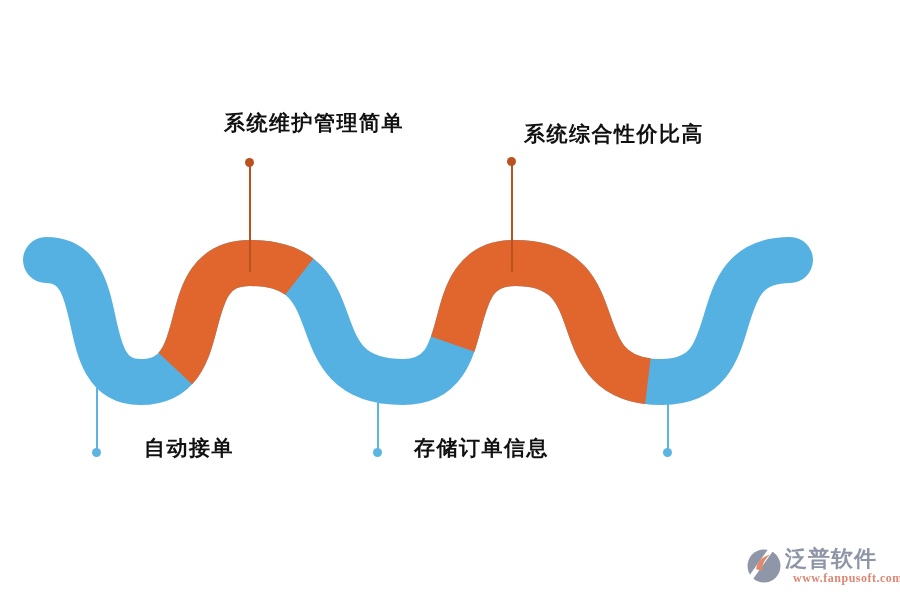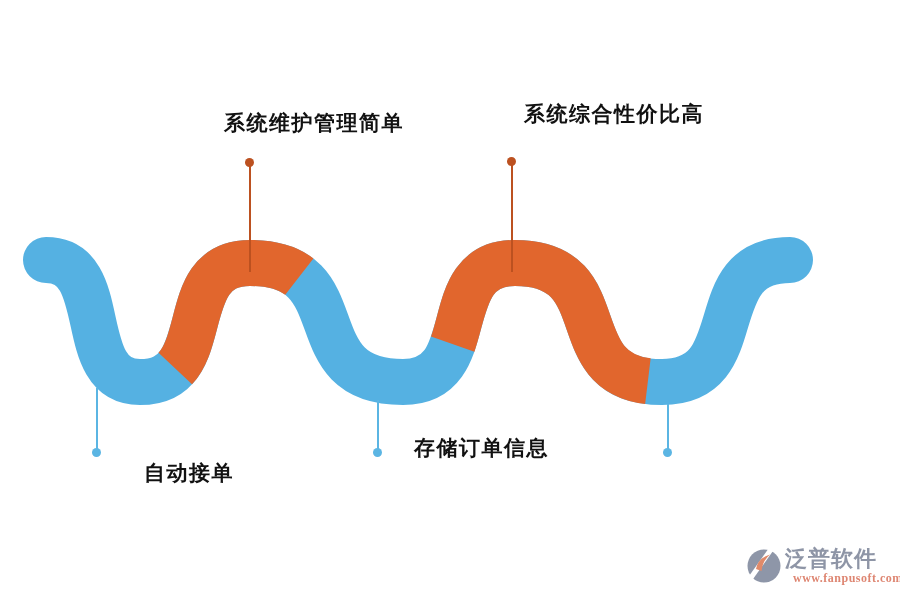--- a/index.html
+++ b/index.html
@@ -68,23 +68,23 @@
   <div class="connector-line blue" style="left:96px;top:388px;height:64px;"></div>
   <div class="connector-dot blue" style="left:92px;top:448px;"></div>
 
   <div class="connector-line blue" style="left:377px;top:400px;height:52px;"></div>
   <div class="connector-dot blue" style="left:373px;top:448px;"></div>
 
   <div class="connector-line blue" style="left:667px;top:404px;height:48px;"></div>
   <div class="connector-dot blue" style="left:663px;top:448px;"></div>
 
   <div class="feature-label" style="left:224px;top:109px;">系统维护管理简单</div>
-  <div class="feature-label" style="left:524px;top:100px;">系统综合性价比高</div>
+  <div class="feature-label" style="left:524px;top:120px;">系统综合性价比高</div>
 
-  <div class="feature-label" style="left:144px;top:459px;">自动接单</div>
+  <div class="feature-label" style="left:144px;top:434px;">自动接单</div>
   <div class="feature-label" style="left:414px;top:434px;">存储订单信息</div>
 
   <div class="watermark">
     <svg class="watermark-logo" viewBox="0 0 36 36">
       <circle cx="18" cy="18" r="16.5" fill="#8e96a8" id="logo-circle"></circle>
       <line x1="26" y1="0" x2="4" y2="31" stroke="#ffffff" stroke-width="5"></line>
       <path d="M10 21 Q 12 10 24 6.5 Q 16.5 13 15.5 23 Z" fill="#e08a6a" id="logo-leaf"></path>
     </svg>
     <div class="watermark-texts">
       <span class="watermark-brand">泛普软件</span>

